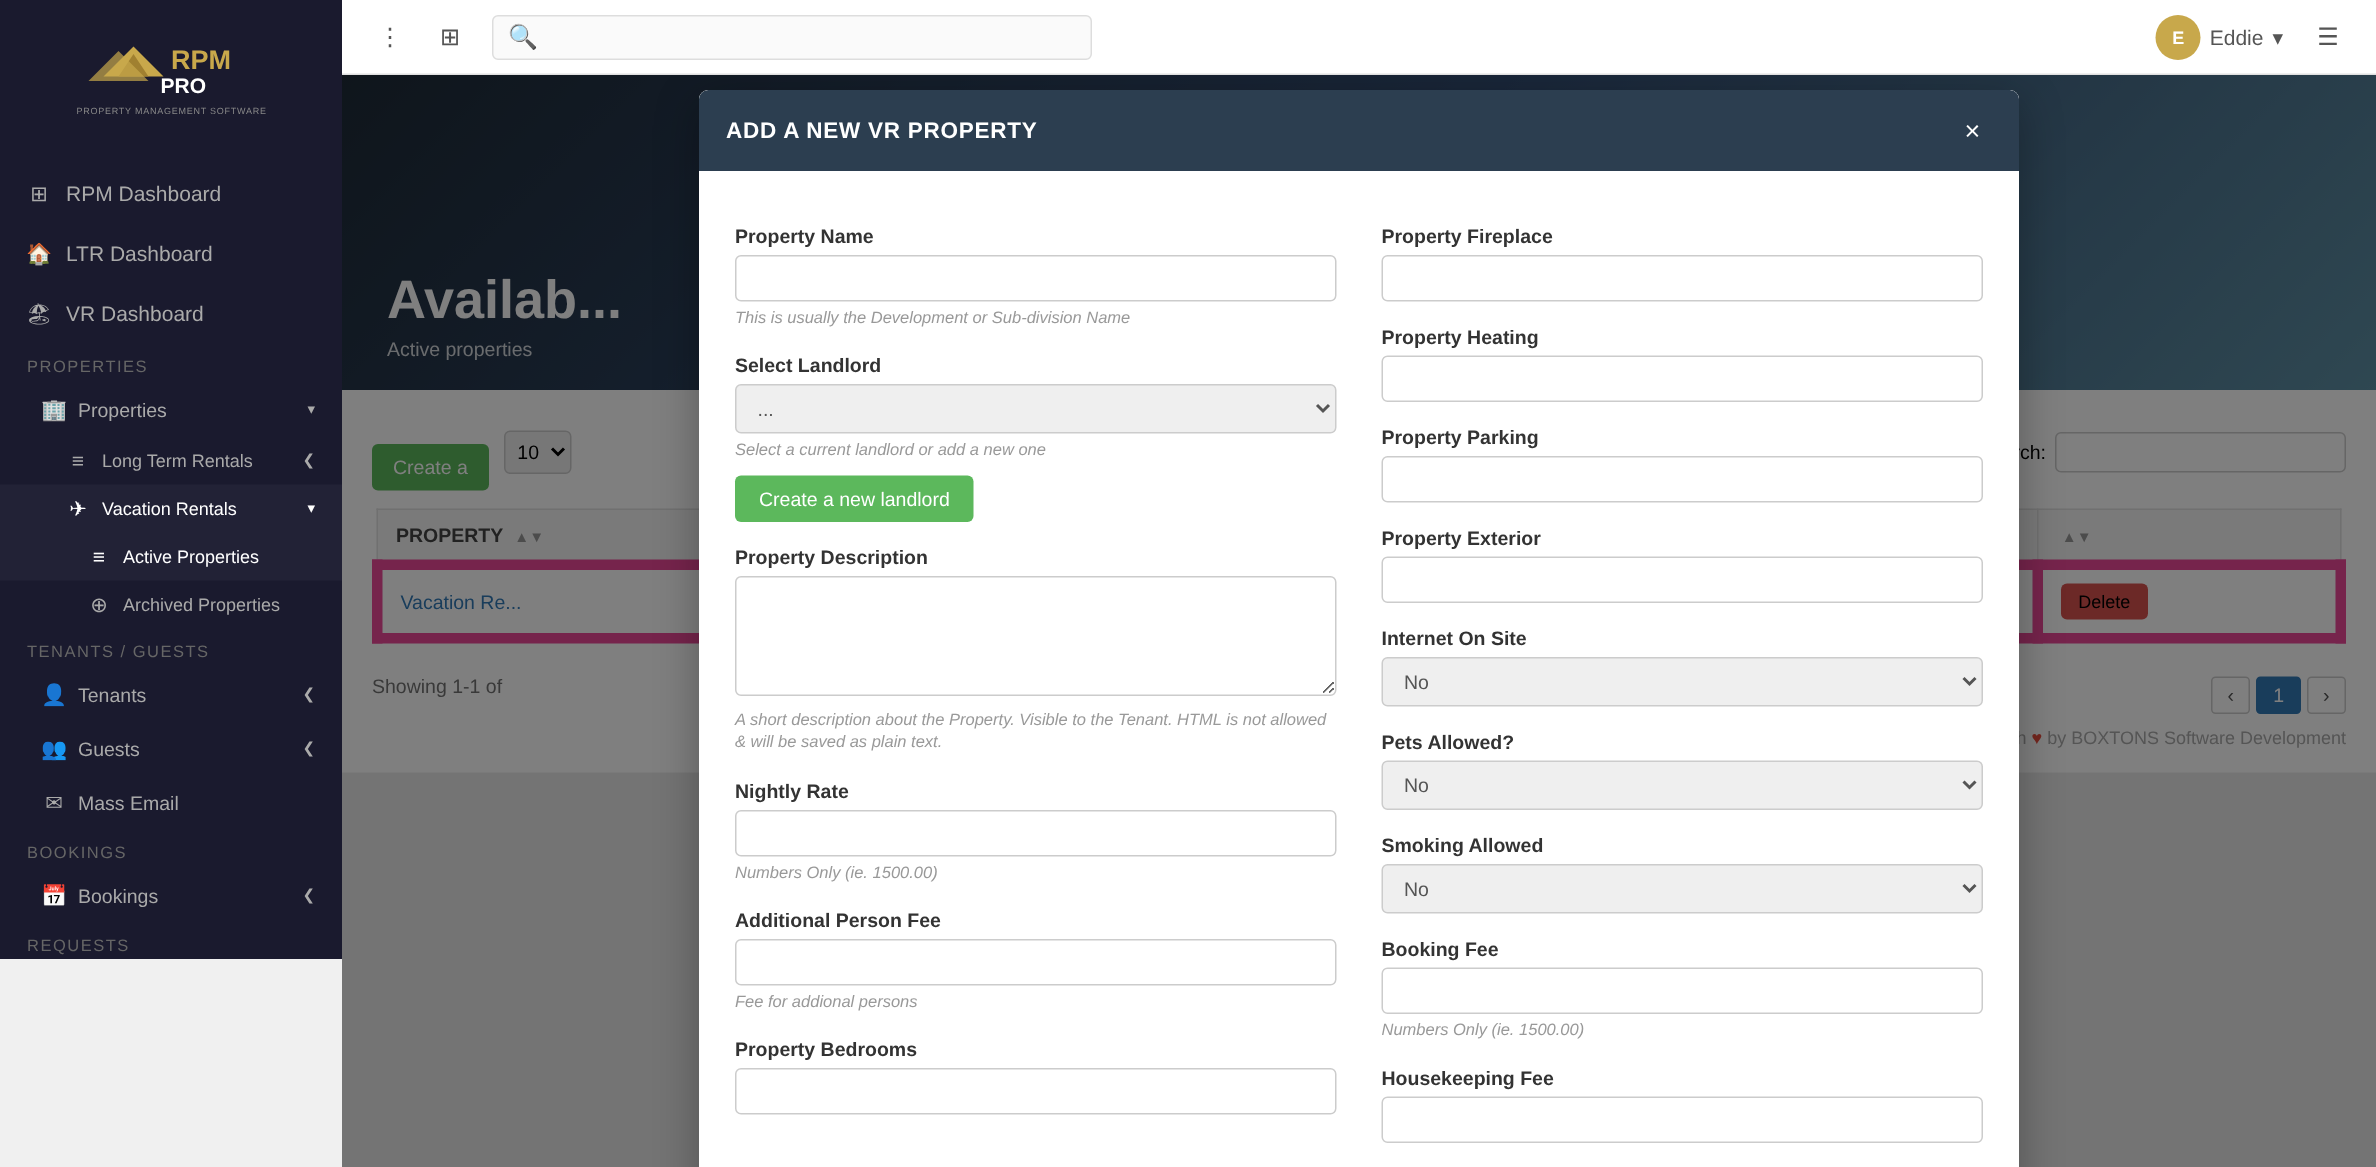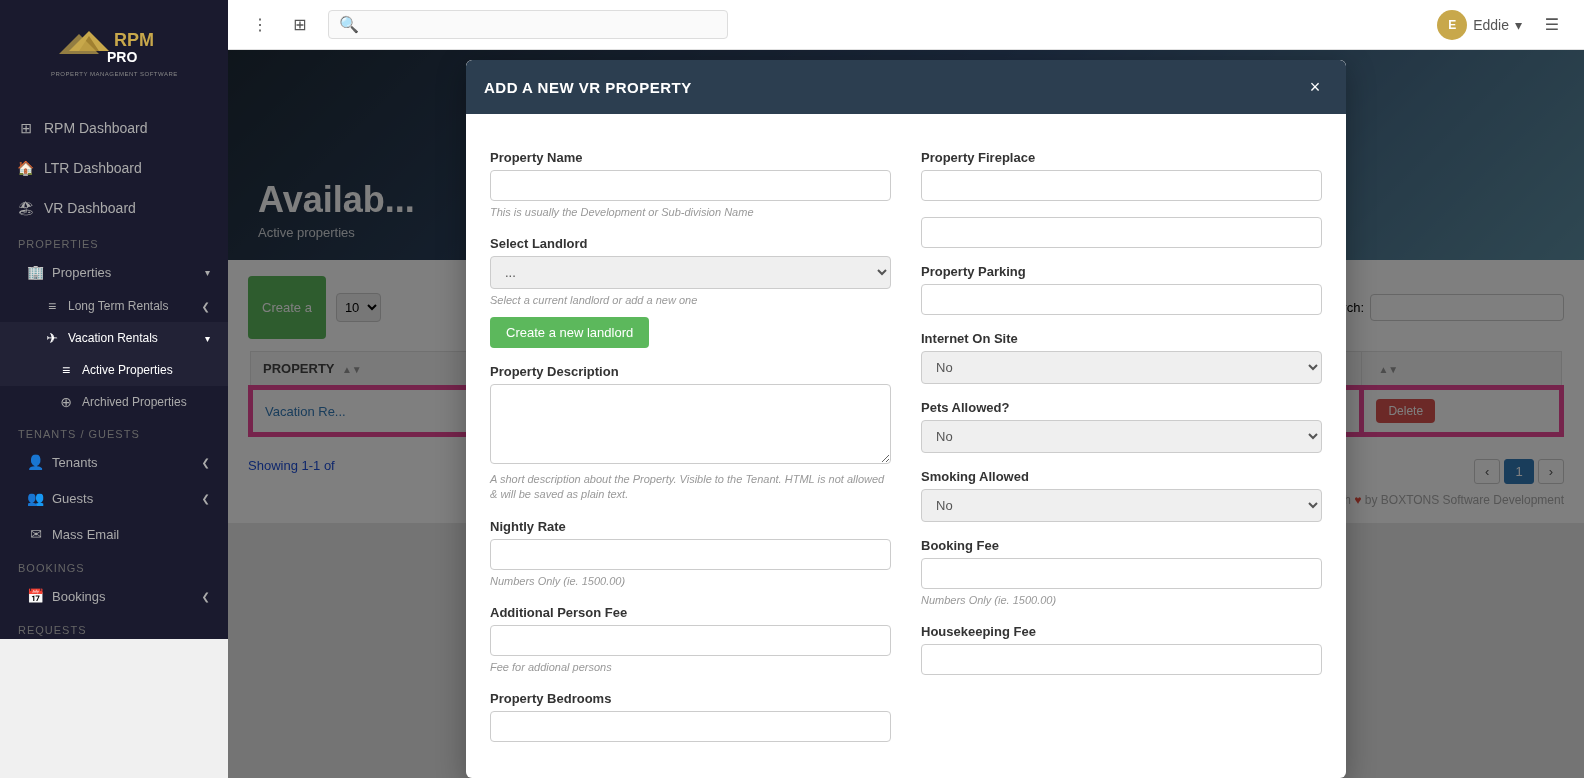--- a/index.html
+++ b/index.html
@@ -160,24 +160,25 @@
     .table-controls {
       display: flex;
       align-items: center;
       gap: 10px;
       margin-bottom: 12px;
     }
     .btn-green {
       background: #5cb85c;
       color: #fff;
       border: none;
-      padding: 24px 14px;
+      padding: 8px 14px;
       border-radius: 4px;
       font-size: 13px;
       cursor: pointer;
+      margin-top: 20px;
     }
     .select-rows {
       border: 1px solid #ccc;
       border-radius: 4px;
       padding: 5px 4px;
       font-size: 13px;
     }
     .search-right {
       margin-left: auto;
       display: flex;
@@ -194,31 +195,31 @@
     .data-table { width: 100%; border-collapse: collapse; font-size: 13px; }
     .data-table th {
       background: #f5f5f5;
       border: 1px solid #e0e0e0;
       padding: 9px 12px;
       text-align: left;
       font-weight: 600;
       color: #444;
     }
     .data-table td {
-      border: 5px solid #ec4899;
+      border: 7px solid #ec4899;
       padding: 9px 12px;
       color: #555;
     }
     .btn-archive { background: #f0ad4e; color: #fff; border: none; padding: 5px 12px; border-radius: 4px; font-size: 12px; cursor: pointer; }
-    .btn-delete { background: #d9534f; color: #ffffff; border: none; padding: 5px 12px; border-radius: 4px; font-size: 12px; cursor: pointer; }
+    .btn-delete { background: #d9534f; color: #000000; border: none; padding: 5px 12px; border-radius: 4px; font-size: 12px; cursor: pointer; }
     .link-blue { color: #337ab7; text-decoration: none; font-size: 13px; }
     .pagination { display: flex; align-items: center; gap: 4px; margin-top: 12px; }
     .pg-btn { border: 1px solid #ccc; background: #fff; color: #555; padding: 4px 10px; border-radius: 3px; cursor: pointer; font-size: 13px; }
     .pg-btn.active { background: #337ab7; color: #fff; border-color: #337ab7; }
-    .showing-text { font-size: 13px; color: #1d4ed8; }
+    .showing-text { font-size: 13px; color: #737373; }
     .footer-note { font-size: 12px; color: #aaa; text-align: right; margin-top: 8px; }
     .footer-note a { color: #337ab7; text-decoration: none; }
     .footer-heart { color: #e74c3c; }
 
     
     .modal-overlay {
       position: absolute;
       inset: 0;
       background: rgba(0,0,0,0.5);
       display: flex;
@@ -531,28 +532,33 @@
             </div>
           </div>
 
           <div class="form-col">
             <div class="form-group">
               <label>Property Fireplace</label>
               <input type="text" style="">
             </div>
 
             <div class="form-group">
+              <label>Property Heating</label>
               <input type="text" style="">
             </div>
 
             <div class="form-group">
               <label>Property Parking</label>
               <input type="text" style="">
             </div>
 
+            <div class="form-group">
+              <label>Property Exterior</label>
+              <input type="text" style="">
+            </div>
 
             <div class="form-group">
               <label>Internet On Site</label>
               <select>
                 <option>No</option>
                 <option>Yes</option>
               </select>
             </div>
 
             <div class="form-group">

